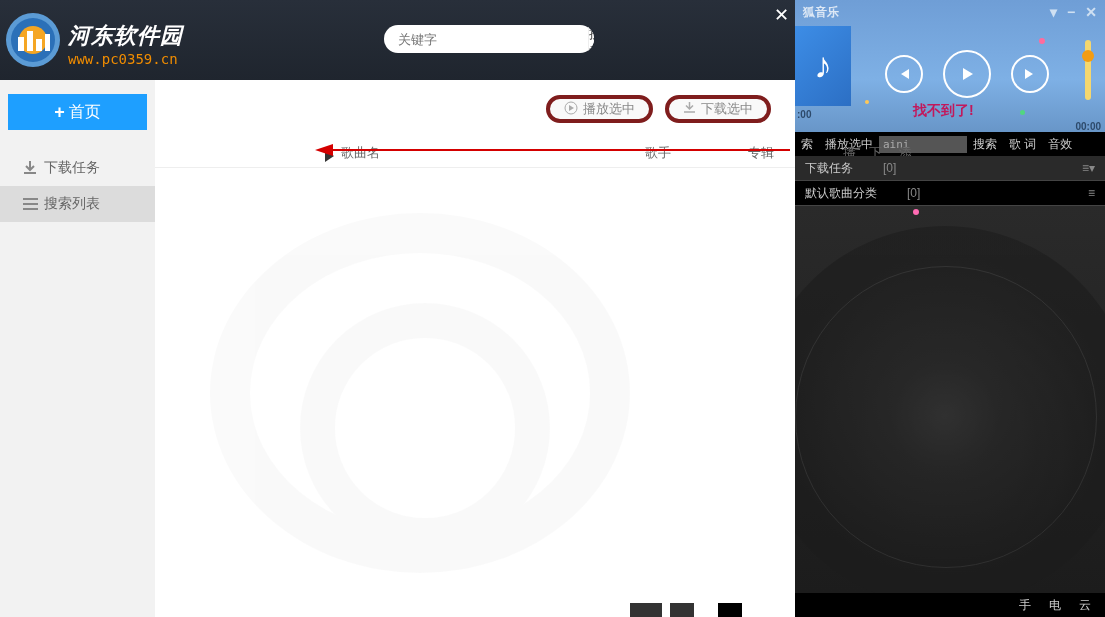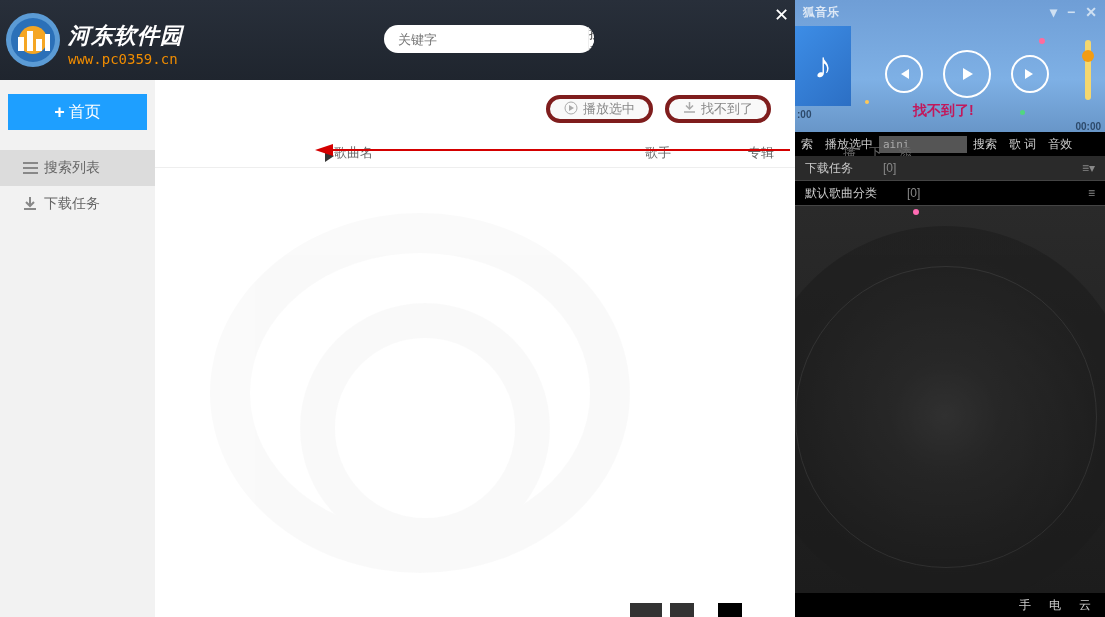--- a/index.html
+++ b/index.html
@@ -33,21 +33,21 @@
     .nav-item { height: 36px; display: flex; align-items: center; padding-left: 22px; color: #666; font-size: 14px; cursor: pointer; gap: 6px; }
     .nav-item.active { background: #dcdcdc; }
     .nav-icon { width: 16px; height: 16px; display: inline-flex; align-items: center; justify-content: center; }
     
     
     .content { flex: 1; background: #fff; display: flex; flex-direction: column; }
     .toolbar { height: 58px; display: flex; justify-content: flex-end; align-items: center; gap: 12px; padding: 0 24px; }
     .tool-btn { height: 28px; padding: 0 14px; border: 4px solid #7f1d1d; background: #f9f9f9; border-radius: 14px; display: flex; align-items: center; font-size: 13px; color: #888; gap: 5px; cursor: pointer; }
     
     .table-header { height: 30px; display: flex; align-items: center; font-size: 13px; color: #666; background: #fff; position: relative; border-bottom: 1px solid #eee; }
-    .th-song { position: absolute; left: 170px; display: flex; align-items: flex-end; gap: 0; }
+    .th-song { position: absolute; left: 170px; display: flex; align-items: flex-end; gap: 7px; }
     .th-song .play-triangle { width: 0; height: 0; border-left: 9px solid #333; border-top: 6px solid transparent; border-bottom: 6px solid transparent; display: inline-block; }
     .th-artist { position: absolute; left: 490px; }
     .th-album { position: absolute; left: 593px; }
     .th-play { position: absolute; left: 688px; }
     .th-down { position: absolute; left: 714px; }
     .th-add { position: absolute; left: 744px; }
     
     
     .red-arrow { position: absolute; top: 143px; left: 315px; width: 475px; height: 14px; pointer-events: none; z-index: 5; }
     
@@ -132,58 +132,58 @@
     </div>
     <span class="close-x">✕</span>
   </div>
 
   <div class="body-area">
     <div class="sidebar">
       <div class="home-btn">
         <span class="plus">+</span>
         <span>首页</span>
       </div>
+      <div class="nav-item">
+        <span class="nav-icon">
+          <svg width="14" height="14" viewBox="0 0 14 14">
+              <path d="M7 0 L7 8 M3 5 L7 9 L11 5 M1 12 L13 12" stroke="#888" stroke-width="2" fill="none"></path>
+            </svg>
+        </span>
+        <span>下载任务</span>
+      </div>
       <div class="nav-item active">
         <span class="nav-icon">
           <svg width="15" height="15" viewBox="0 0 15 15">
               <rect x="0" y="1" width="15" height="2" fill="#888"></rect>
               <rect x="0" y="6" width="15" height="2" fill="#888"></rect>
               <rect x="0" y="11" width="15" height="2" fill="#888"></rect>
             </svg>
         </span>
         <span>搜索列表</span>
-      </div>
-      <div class="nav-item">
-        <span class="nav-icon">
-          <svg width="14" height="14" viewBox="0 0 14 14">
-              <path d="M7 0 L7 8 M3 5 L7 9 L11 5 M1 12 L13 12" stroke="#888" stroke-width="2" fill="none"></path>
-            </svg>
-        </span>
-        <span>下载任务</span>
       </div>
     </div>
 
     <div class="content">
       <div class="toolbar">
         <div class="tool-btn">
           <span>
             <svg width="14" height="14" viewBox="0 0 14 14">
                 <circle cx="7" cy="7" r="6" fill="none" stroke="#aaa"></circle>
                 <path d="M5 4 L10 7 L5 10 Z" fill="#aaa"></path>
               </svg>
           </span>
           <span>播放选中</span>
         </div>
         <div class="tool-btn">
           <span>
             <svg width="13" height="13" viewBox="0 0 13 13">
                 <path d="M6.5 1 L6.5 7 M3 4.5 L6.5 8 L10 4.5 M1 11 L12 11" stroke="#aaa" stroke-width="1.5" fill="none"></path>
               </svg>
           </span>
-          <span>找不到了</span>
+          <span>下载选中</span>
         </div>
       </div>
 
       <div class="table-header">
         <div class="th-song">
           <span class="play-triangle"></span>
           <span>歌曲名</span>
         </div>
         <span class="th-artist">歌手</span>
         <span class="th-album">专辑</span>

